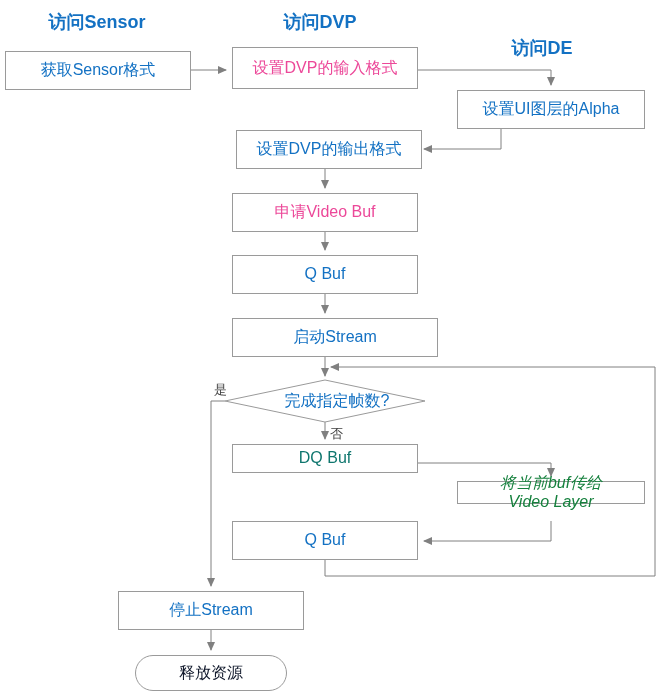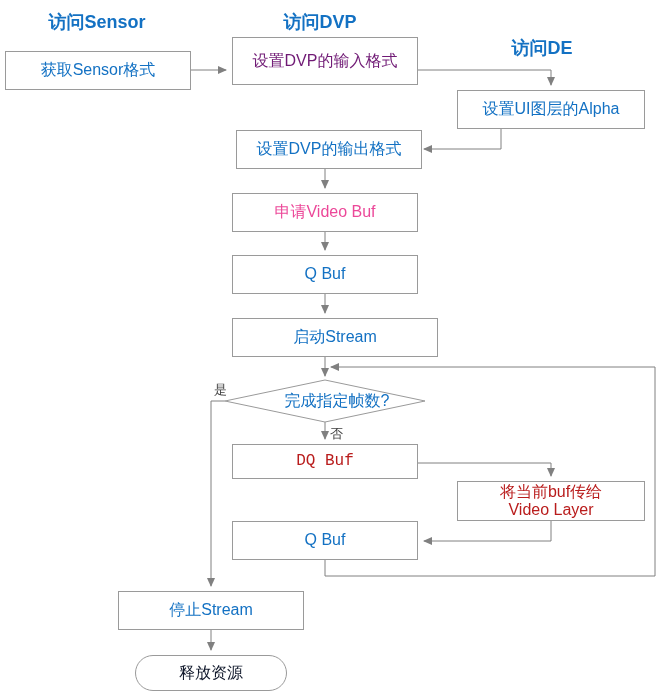--- a/index.html
+++ b/index.html
@@ -110,34 +110,34 @@
       </g>
   </svg>
 
   <div id="headers">
       <div class="col-header" style="left: 97px; top: 10px; color: rgb(19, 113, 195);">访问Sensor</div>
       <div class="col-header" style="left: 320px; top: 10px; color: rgb(19, 113, 195);">访问DVP</div>
       <div class="col-header" style="left: 542px; top: 10px; color: rgb(19, 113, 195); margin-top: 26px;">访问DE</div>
     </div>
   <div id="nodes">
       <div class="node" style="left: 5px; top: 51px; width: 186px; height: 39px; border-color: rgb(154, 154, 154); color: rgb(19, 113, 195);">获取Sensor格式</div>
-      <div class="node" style="left: 232px; top: 37px; width: 186px; height: 48px; border-color: rgb(154, 154, 154); color: #701a75;">设置DVP的输入格式</div>
+      <div class="node" style="left: 232px; top: 47px; width: 186px; height: 42px; border-color: rgb(154, 154, 154); color: #ec4899;">设置DVP的输入格式</div>
       <div class="node" style="left: 457px; top: 90px; width: 188px; height: 39px; border-color: rgb(154, 154, 154); color: rgb(19, 113, 195);">设置UI图层的Alpha</div>
       <div class="node" style="left: 236px; top: 130px; width: 186px; height: 39px; border-color: rgb(154, 154, 154); color: rgb(19, 113, 195);">设置DVP的输出格式</div>
       <div class="node" style="left: 232px; top: 193px; width: 186px; height: 39px; border-color: rgb(154, 154, 154); color: #ec4899;">申请Video Buf</div>
       <div class="node" style="left: 232px; top: 255px; width: 186px; height: 39px; border-color: rgb(154, 154, 154); color: rgb(19, 113, 195);">Q Buf</div>
       <div class="node" style="left: 232px; top: 318px; width: 206px; height: 39px; border-color: rgb(154, 154, 154); color: rgb(19, 113, 195);">启动Stream</div>
       <div class="diamond-wrap" style="left: 225px; top: 380px; width: 200px; height: 42px;">
         <svg width="200" height="42">
           <polygon points="100,0 200,21 100,42 0,21" fill="#ffffff" stroke="#9a9a9a" stroke-width="1"></polygon>
         </svg>
         <div class="diamond-label" style="color: rgb(19, 113, 195);">完成指定帧数?</div>
       </div>
-      <div class="node" style="left: 232px; top: 444px; width: 186px; height: 35px; border-color: rgb(154, 154, 154); color: #b91c1c; font-family: Liberation Mono, monospace;">DQ Buf</div>
-      <div class="node" style="left: 457px; top: 481px; width: 188px; height: 40px; border-color: rgb(154, 154, 154); color: #b91c1c;">将当前buf传给
+      <div class="node" style="left: 232px; top: 444px; width: 186px; height: 29px; border-color: rgb(154, 154, 154); color: #0f766e;">DQ Buf</div>
+      <div class="node" style="left: 457px; top: 481px; width: 188px; height: 23px; border-color: rgb(154, 154, 154); color: #15803d; font-style: italic;">将当前buf传给
 Video Layer</div>
       <div class="node" style="left: 232px; top: 521px; width: 186px; height: 39px; border-color: rgb(154, 154, 154); color: rgb(19, 113, 195);">Q Buf</div>
       <div class="node" style="left: 118px; top: 591px; width: 186px; height: 39px; border-color: rgb(154, 154, 154); color: rgb(19, 113, 195);">停止Stream</div>
       <div class="node pill" style="left: 135px; top: 655px; width: 152px; height: 36px; border-color: rgb(154, 154, 154); color: #0f172a;">释放资源</div>
     </div>
   <div id="edge-labels">
       <div class="edge-label" style="left: 214px; top: 381px; color: rgb(62, 62, 62);">是</div>
       <div class="edge-label" style="left: 330px; top: 425px; color: rgb(62, 62, 62);">否</div>
     </div>
 </div>

